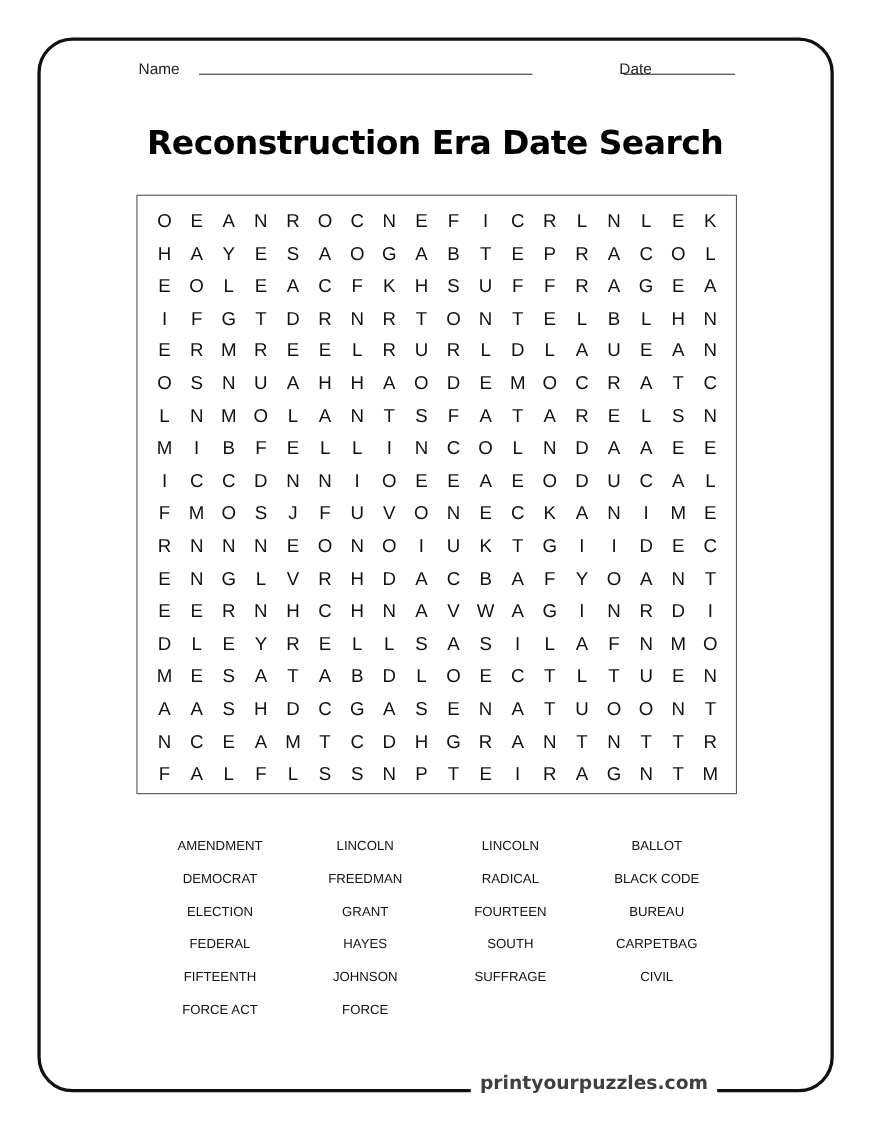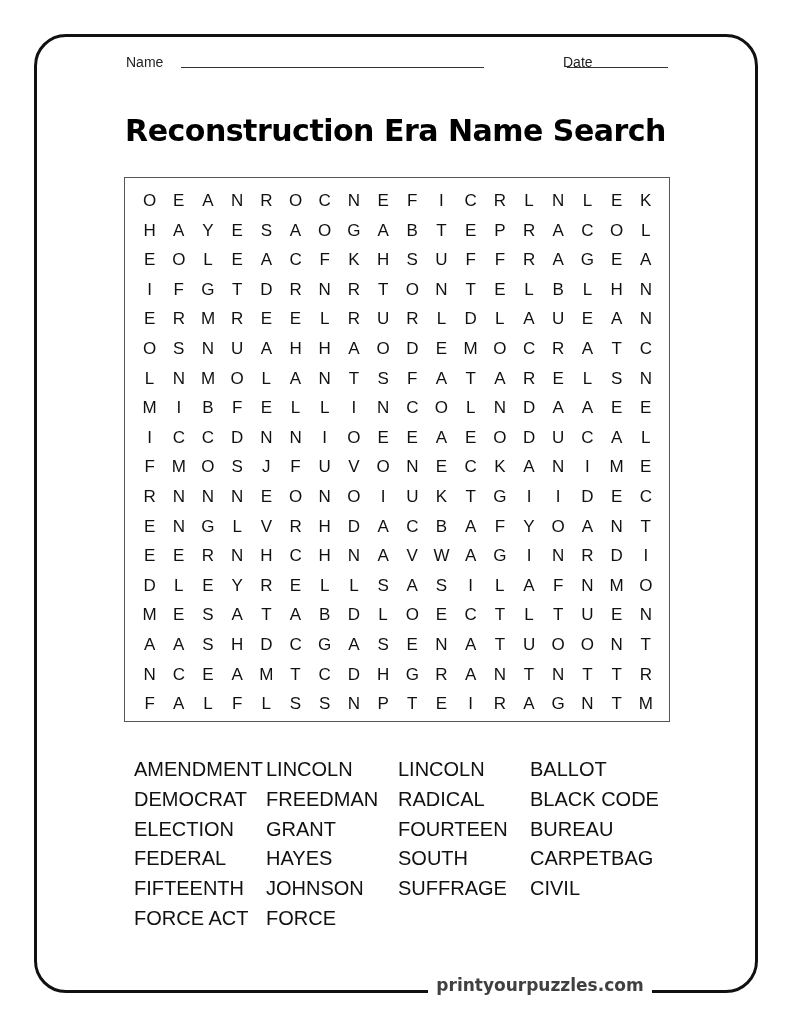--- a/index.html
+++ b/index.html
@@ -10,37 +10,37 @@
   .namebar { position:absolute; top:52px; left:0; width:791px; height:20px; font-family:Liberation Sans, sans-serif; font-size:14px; color:#222; }
   .name-label { position:absolute; left:126px; top:2px; }
   .name-line { position:absolute; left:181px; top:15px; width:303px; border-bottom:1px solid #333; }
   .date-label { position:absolute; left:523px; top:2px;margin-left:40px; }
   .date-line { position:absolute; left:567px; top:15px; width:101px; border-bottom:1px solid #333; }
   .title { position:absolute; top:113px; left:0; width:791px; text-align:center; font-family:"DejaVu Sans", sans-serif; font-weight:bold; font-size:30px; letter-spacing:-0.5px; color:#000; }
   .grid { position:absolute; left:124px; top:177px; width:546px; height:545px; border:1px solid #555; box-sizing:border-box; }
   .grid-inner { position:absolute; left:10px; top:8px; display:grid; grid-template-columns:repeat(18, 29.2px); grid-auto-rows:29.6px; }
   .cell { text-align:center; font-size:17px; line-height:29.6px; color:#111; }
   .words { position:absolute; left:134px; top:757px; width:530px; display:grid; grid-template-columns:132px 132px 132px 134px; grid-auto-rows:29.8px; }
-  .word { font-size:20px; line-height:24px; color:#111; }
+  .word { text-align:center; font-size:12px; line-height:24px; color:#111; }
 </style>
 </head>
 <body>
 
 <div class="frame"></div>
 <div class="footer-gap"></div>
 <div class="footer-text">printyourpuzzles.com</div>
 
 <div class="namebar">
   <span class="name-label">Name</span>
   <span class="name-line"></span>
   <span class="date-label">Date</span>
   <span class="date-line"></span>
 </div>
 
-<div class="title">Reconstruction Era Name Search</div>
+<div class="title">Reconstruction Era Date Search</div>
 
 <div class="grid">
   <div class="grid-inner" id="grid-inner">
       <div class="cell">O</div>
       <div class="cell">E</div>
       <div class="cell">A</div>
       <div class="cell">N</div>
       <div class="cell">R</div>
       <div class="cell">O</div>
       <div class="cell">C</div>

